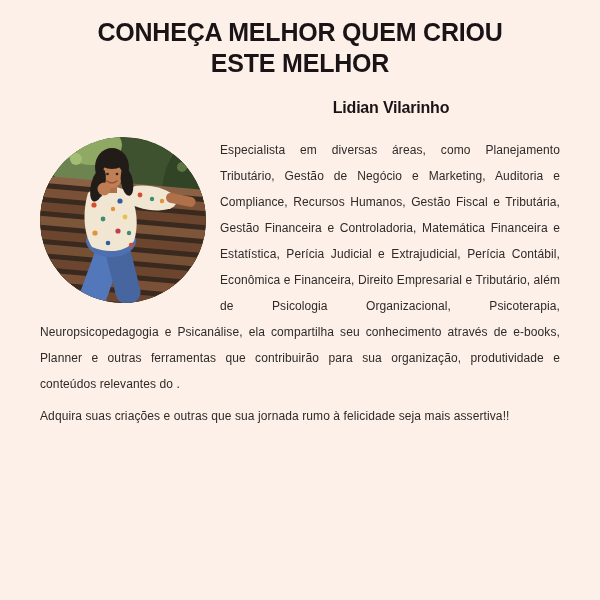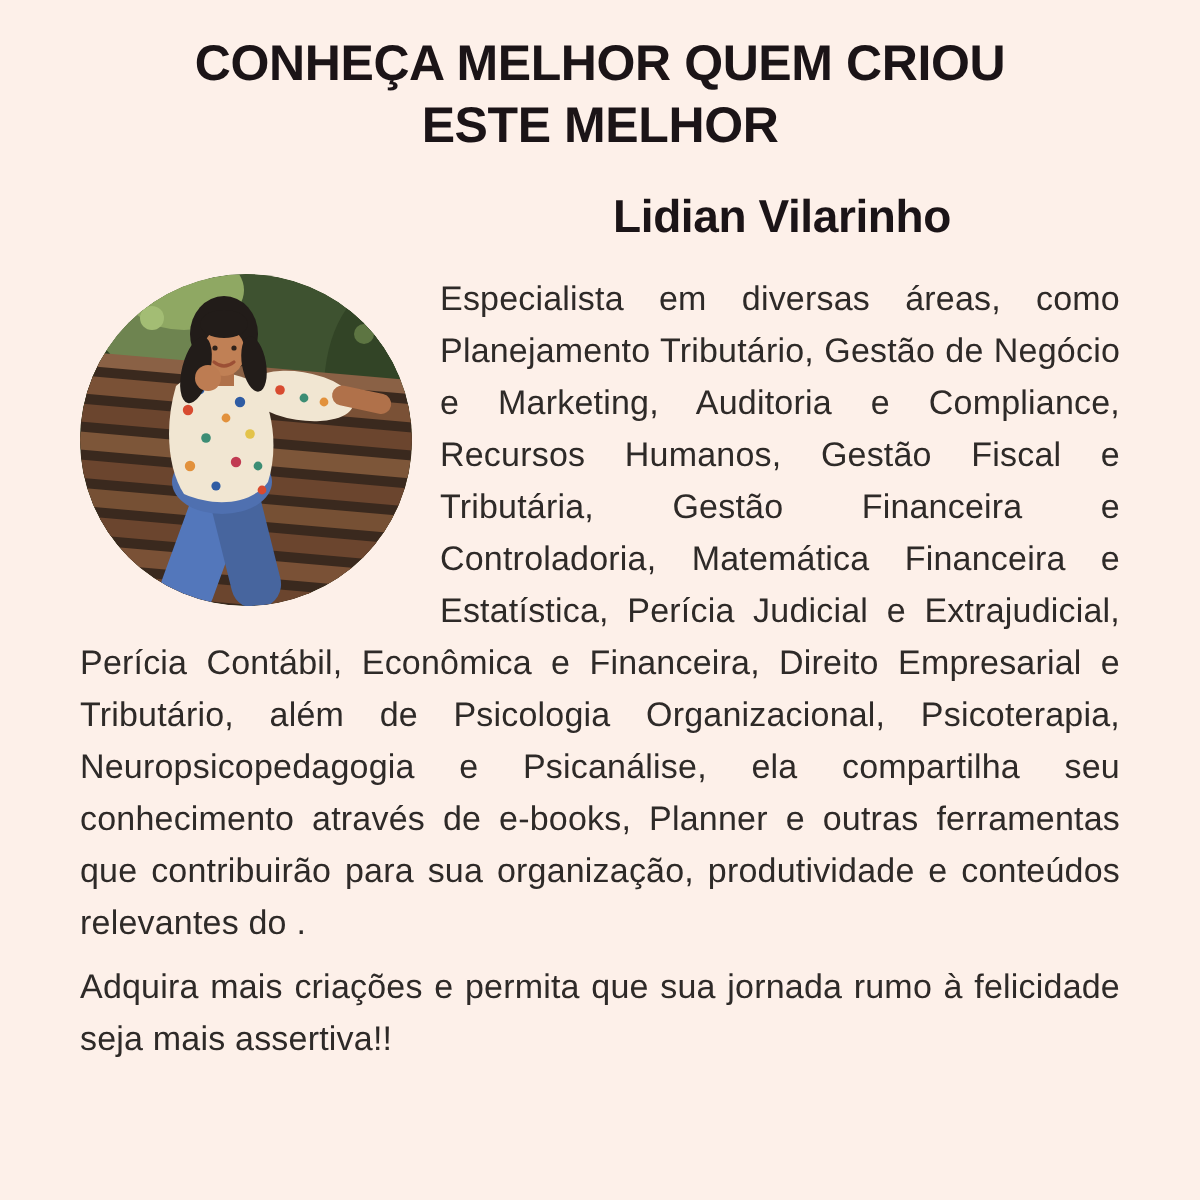--- a/index.html
+++ b/index.html
@@ -24,29 +24,29 @@
     line-height:31px;
     font-weight:800;
     letter-spacing:-0.2px;
     color:var(--title-text);
   }
   .title-line{display:block;}
   .content{padding:0 40px;}
   .author-name{
     margin:15px 0 0 182px;
     text-align:center;
-    font-size:23px;
+    font-size:16px;
     line-height:28px;
     font-weight:700;
     letter-spacing:-0.2px;
     color:var(--title-text);
   }
   .bio-section{
     margin-top:15px;
-    font-size:17px;
+    font-size:12px;
     line-height:26px;
     letter-spacing:0.1px;
     text-align:justify;
     color:var(--body-text);
   }
   .photo-wrap{
     float:left;
     width:166px;
     height:166px;
     margin:0 14px 10px 0;
@@ -143,17 +143,17 @@
                 <path d="M79,46 Q84,50 89,46" stroke="#9c4f35" stroke-width="1.6" fill="none" stroke-linecap="round"></path>
               </g>
               <circle cx="76" cy="54" r="6.5" fill="#bd7c52"></circle>
             </g>
           </g>
         </svg>
       </div>
 
       <p class="bio-paragraph">Especialista em diversas áreas, como Planejamento Tributário, Gestão de Negócio e Marketing, Auditoria e Compliance, Recursos Humanos, Gestão Fiscal e Tributária, Gestão Financeira e Controladoria, Matemática Financeira e Estatística, Perícia Judicial e Extrajudicial, Perícia Contábil, Econômica e Financeira, Direito Empresarial e Tributário, além de Psicologia Organizacional, Psicoterapia, Neuropsicopedagogia e Psicanálise, ela compartilha seu conhecimento através de e-books, Planner e outras ferramentas que contribuirão para sua organização, produtividade e conteúdos relevantes do .</p>
 
-      <p class="closing-paragraph">Adquira mais criações e permita que sua jornada rumo à felicidade seja mais assertiva!!</p>
+      <p class="closing-paragraph">Adquira suas criações e outras que sua jornada rumo à felicidade seja mais assertiva!!</p>
 
     </div>
   </div>
 </div>
 
 </body></html>

